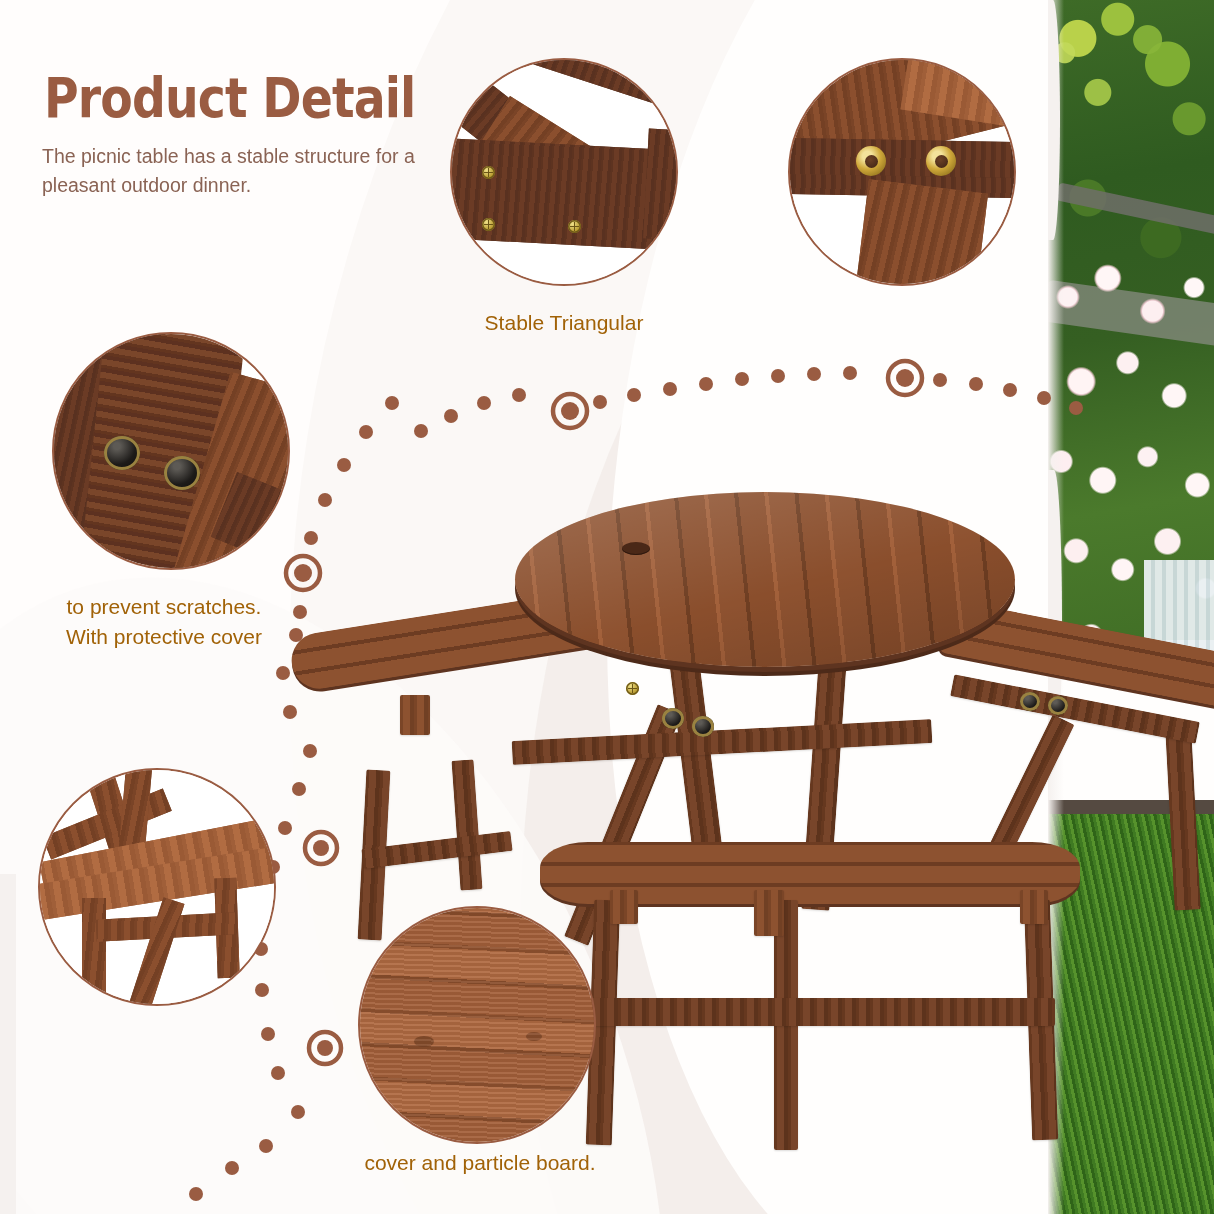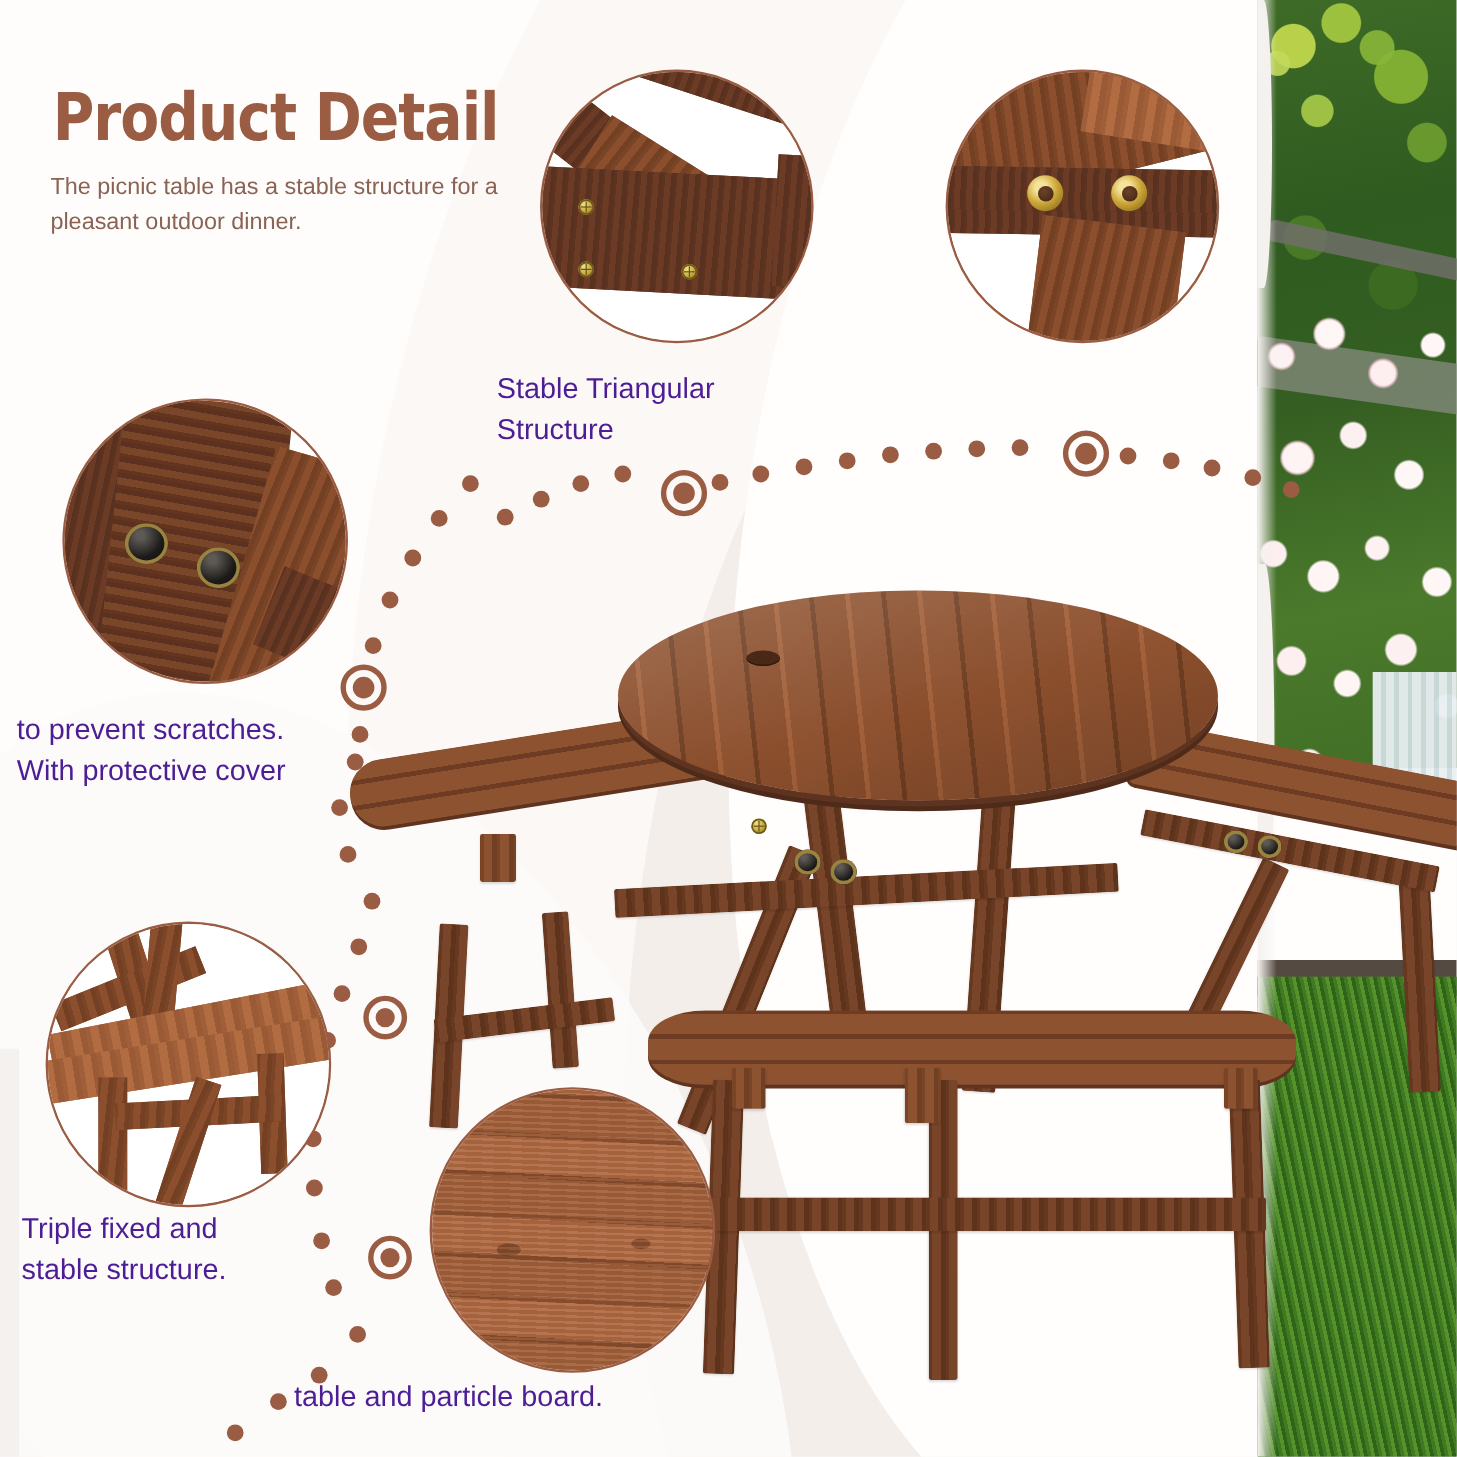--- a/index.html
+++ b/index.html
@@ -204,23 +204,23 @@
   }
   .cap {
     position:absolute; width:36px; height:34px; border-radius:50%;
     background:radial-gradient(circle at 36% 30%, #5d5a55 0 10%, #1d1b19 55%, #0b0a09);
     box-shadow:0 0 0 3px #9a8240 inset;
   }
 
   
   .label {
     position:absolute;
-    font-size:24px; line-height:1.42;
-    color:#4c1d95;
-    text-align:left;
+    font-size:21px; line-height:1.42;
+    color:#a16207;
+    text-align:center;
   }
 
   
   .arc { position:absolute; left:0; top:0; width:1214px; height:1214px; }
 
   
   .product { position:absolute; left:250px; top:470px; width:1000px; height:720px; }
 
   
   .tabletop {
@@ -405,21 +405,20 @@
       <div class="plank wood-mid" style="left:60px; top:38px; width:200px; height:56px; transform:rotate(32deg); transform-origin:left top;"></div>
       <div class="plank wood-dark" style="left:-30px; top:86px; width:270px; height:100px; transform:rotate(3deg);"></div>
       <div class="plank wood-dark" style="left:196px; top:72px; width:60px; height:110px; transform:rotate(3deg);"></div>
       <div class="screw" style="left:32px; top:108px;"></div>
       <div class="screw" style="left:32px; top:160px;"></div>
       <div class="screw" style="left:118px; top:162px;"></div>
     </div>
   </div>
   <div class="label" style="left:414px; top:308px; width:300px;">
     <div>Stable Triangular</div>
-    <div>Structure</div>
   </div>
 
   <div class="circ" style="left:788px; top:58px; width:228px; height:228px;">
     <div class="photo" style="background:#fff;">
       <div class="plank wood-mid" style="left:-40px; top:-40px; width:320px; height:130px; transform:rotate(-14deg);"></div>
       <div class="plank wood-light" style="left:120px; top:-44px; width:180px; height:110px; transform:rotate(9deg);"></div>
       <div class="plank wood-dark" style="left:-24px; top:82px; width:270px; height:42px; transform:rotate(1deg);"></div>
       <div class="plank wood-dark" style="left:-24px; top:118px; width:272px; height:20px; transform:rotate(1deg);"></div>
       <div class="plank wood-mid" style="left:72px; top:128px; width:120px; height:140px; transform:rotate(7deg);"></div>
       <div class="bolt" style="left:68px; top:88px;"></div>
@@ -449,36 +448,32 @@
       <div class="plank wood-mid" style="left:4px; top:44px; width:130px; height:24px; transform:rotate(-22deg);"></div>
       <div class="plank wood-mid" style="left:84px; top:-14px; width:26px; height:120px; transform:rotate(5deg);"></div>
       <div class="plank wood-light" style="left:2px; top:72px; width:232px; height:30px; transform:rotate(-11deg);"></div>
       <div class="plank wood-light" style="left:-4px; top:98px; width:240px; height:36px; transform:rotate(-9deg);"></div>
       <div class="plank wood-mid" style="left:44px; top:130px; width:24px; height:110px;"></div>
       <div class="plank wood-mid" style="left:178px; top:110px; width:22px; height:100px; transform:rotate(-2deg);"></div>
       <div class="plank wood-mid" style="left:58px; top:148px; width:140px; height:22px; transform:rotate(-3deg);"></div>
       <div class="plank wood-mid" style="left:108px; top:130px; width:22px; height:110px; transform:rotate(18deg);"></div>
     </div>
   </div>
-  <div class="label" style="left:18px; top:1008px; width:280px;">
-    <div>Triple fixed and</div>
-    <div>stable structure.</div>
-  </div>
 
   <div class="circ zlift" style="left:358px; top:906px; width:238px; height:238px;">
     <div class="photo" style="background:
            repeating-linear-gradient(3deg,
              #a4603a 0 30px, #8a4e2c 30px 34px, #b06a42 34px 64px, #90522f 64px 68px);">
       <div style="position:absolute; left:56px; top:130px; width:20px; height:11px; border-radius:50%;
                   background:#7a4526; opacity:.8;"></div>
       <div style="position:absolute; left:168px; top:126px; width:16px; height:9px; border-radius:50%;
                   background:#7c4527; opacity:.75;"></div>
       <div style="position:absolute; inset:0;
                   background:repeating-linear-gradient(2deg,#ffffff12 0 2px,#00000012 2px 5px);"></div>
     </div>
   </div>
   <div class="label" style="left:245px; top:1148px; width:470px;">
-    <div>table and particle board.</div>
+    <div>cover and particle board.</div>
   </div>
 
   <div class="garden-notch3" style="position:absolute; right:150px; bottom:0; width:18px; height:340px; background:#f5f1ef;"></div>
 
 </div>
 
 </body></html>

